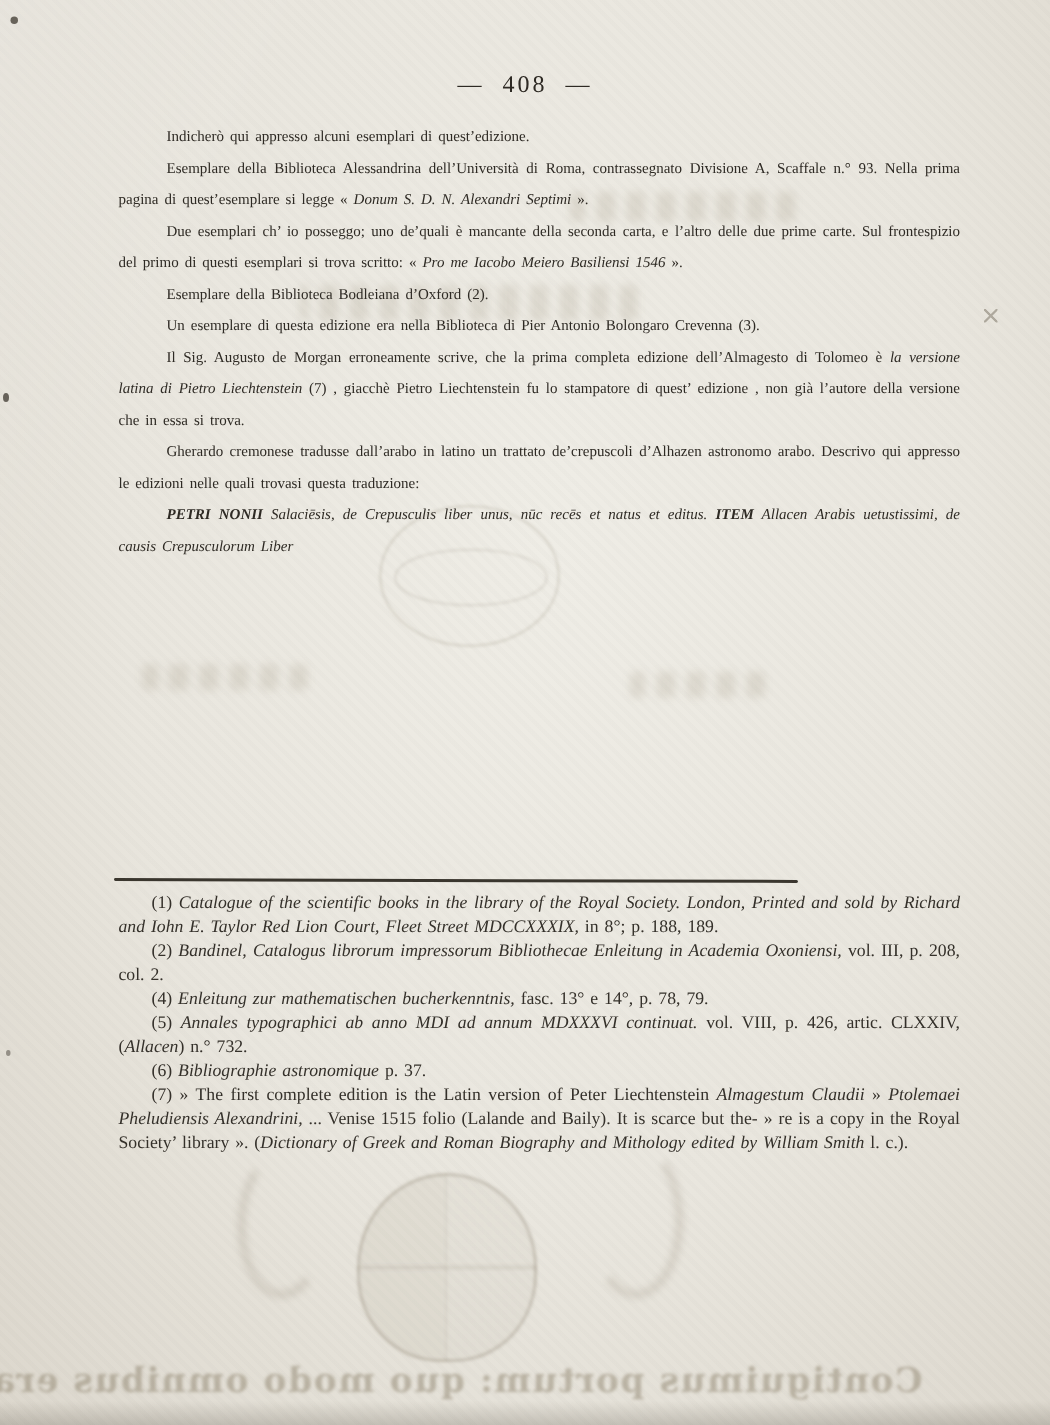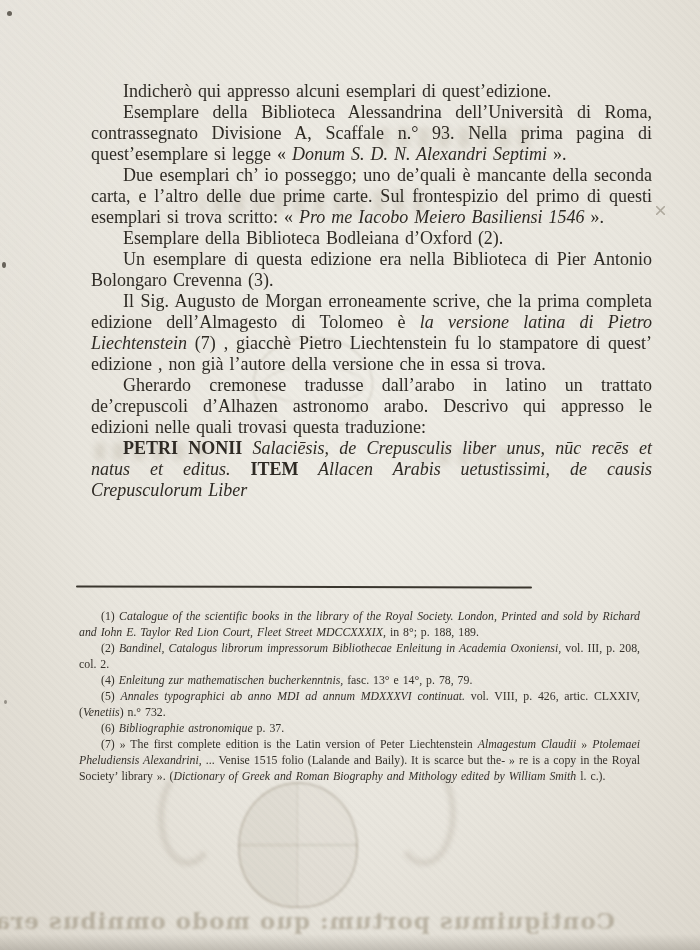--- a/index.html
+++ b/index.html
@@ -9,34 +9,34 @@
     background:
       linear-gradient(115deg, rgba(255,255,255,.22) 0%, rgba(255,255,255,0) 18%),
       repeating-linear-gradient(45deg, rgba(0,0,0,.012) 0 3px, rgba(255,255,255,.012) 3px 6px),
       radial-gradient(ellipse at 52% 38%, #efede6 0%, #e9e6de 55%, #dcd7cc 100%);
   }
   .pagenum{
     position:absolute;top:48px;left:0;right:0;text-align:center;
     font-size:16px;letter-spacing:2px;word-spacing:6px;color:#2e2a24;
   }
   .body-text{
-    position:absolute;left:91px;top:81px;width:561px;
-    font-size:18px;line-height:21px;text-align:justify;
+    position:absolute;left:79px;top:81px;width:561px;
+    font-size:10px;line-height:21px;text-align:justify;
     color:#2e2a24;word-spacing:1.5px;
   }
   .body-text p{margin:0;text-indent:32px;}
   .seg-r{font-style:normal;}
   .seg-i{font-style:italic;}
-  .seg-bi{font-weight:bold;}
+  .seg-bi{font-style:italic;font-weight:bold;}
   .foot-rule{
     position:absolute;left:76px;top:586px;width:456px;height:1.6px;
     background:#3a362e;transform:rotate(0.15deg);border-radius:1px;
   }
   .footnotes{
-    position:absolute;left:79px;top:608px;width:561px;
+    position:absolute;left:79px;top:593px;width:561px;
     font-size:11.8px;line-height:16px;text-align:justify;
     color:#34302a;word-spacing:1px;
   }
   .footnotes p{margin:0;text-indent:22px;}
 
   
   .bleed{position:absolute;pointer-events:none;}
   .gothic-blob{
     height:20px;border-radius:3px;filter:blur(3px);opacity:.55;
     background:repeating-linear-gradient(90deg, rgba(138,126,102,.30) 0 12px, rgba(138,126,102,0) 12px 20px);
@@ -93,36 +93,37 @@
   <div class="bleed flourish" style="left:158px;top:768px;width:48px;height:86px;"></div>
   <div class="bleed flourish" style="left:392px;top:762px;width:52px;height:92px;transform:scaleX(-1);"></div>
   <div class="bleed bleed-bottom-text">Contiguimus portum: quo modo omnibus erat.</div>
   <div class="bleed bottom-strip"></div>
 
   <div class="bleed speck" style="left:7px;top:11px;width:5px;height:5px;"></div>
   <div class="bleed speck" style="left:2px;top:262px;width:4px;height:6px;"></div>
   <div class="bleed speck" style="left:4px;top:700px;width:3px;height:4px;opacity:.5;"></div>
   <div class="bleed smudge-star" style="left:656px;top:206px;"></div>
 
+  <div class="pagenum">— 408 —</div>
 
   <div class="body-text">
       <p><span class="seg-r">Indicherò qui appresso alcuni esemplari di quest’edizione.</span></p>
       <p><span class="seg-r">Esemplare della Biblioteca Alessandrina dell’Università di Roma, contrassegnato Divisione A, Scaffale n.° 93. Nella prima pagina di quest’esemplare si legge « </span><span class="seg-i">Donum S. D. N. Alexandri Septimi</span><span class="seg-r"> ».</span></p>
       <p><span class="seg-r">Due esemplari ch’ io posseggo; uno de’quali è mancante della seconda carta, e l’altro delle due prime carte. Sul frontespizio del primo di questi esemplari si trova scritto: « </span><span class="seg-i">Pro me Iacobo Meiero Basiliensi 1546</span><span class="seg-r"> ».</span></p>
       <p><span class="seg-r">Esemplare della Biblioteca Bodleiana d’Oxford (2).</span></p>
       <p><span class="seg-r">Un esemplare di questa edizione era nella Biblioteca di Pier Antonio Bolongaro Crevenna (3).</span></p>
       <p><span class="seg-r">Il Sig. Augusto de Morgan erroneamente scrive, che la prima completa edizione dell’Almagesto di Tolomeo è </span><span class="seg-i">la versione latina di Pietro Liechtenstein</span><span class="seg-r"> (7) , giacchè Pietro Liechtenstein fu lo stampatore di quest’ edizione , non già l’autore della versione che in essa si trova.</span></p>
       <p><span class="seg-r">Gherardo cremonese tradusse dall’arabo in latino un trattato de’crepuscoli d’Alhazen astronomo arabo. Descrivo qui appresso le edizioni nelle quali trovasi questa traduzione:</span></p>
       <p><span class="seg-bi">PETRI NONII</span><span class="seg-i"> Salaciēsis, de Crepusculis liber unus, nūc recēs et natus et editus. </span><span class="seg-bi">ITEM</span><span class="seg-i"> Allacen Arabis uetustissimi, de causis Crepusculorum Liber</span></p>
     </div>
 
   <div class="foot-rule"></div>
 
   <div class="footnotes">
       <p><span class="seg-r">(1) </span><span class="seg-i">Catalogue of the scientific books in the library of the Royal Society. London, Printed and sold by Richard and Iohn E. Taylor Red Lion Court, Fleet Street MDCCXXXIX,</span><span class="seg-r"> in 8°; p. 188, 189.</span></p>
       <p><span class="seg-r">(2) </span><span class="seg-i">Bandinel, Catalogus librorum impressorum Bibliothecae Enleitung in Academia Oxoniensi,</span><span class="seg-r"> vol. III, p. 208, col. 2.</span></p>
       <p><span class="seg-r">(4) </span><span class="seg-i">Enleitung zur mathematischen bucherkenntnis,</span><span class="seg-r"> fasc. 13° e 14°, p. 78, 79.</span></p>
-      <p><span class="seg-r">(5) </span><span class="seg-i">Annales typographici ab anno MDI ad annum MDXXXVI continuat.</span><span class="seg-r"> vol. VIII, p. 426, artic. CLXXIV, (</span><span class="seg-i">Venetiis</span><span class="seg-r">) n.° 732.</span></p>
+      <p><span class="seg-r">(5) </span><span class="seg-i">Annales typographici ab anno MDI ad annum MDXXXVI continuat.</span><span class="seg-r"> vol. VIII, p. 426, artic. CLXXIV, (</span><span class="seg-i">Allacen</span><span class="seg-r">) n.° 732.</span></p>
       <p><span class="seg-r">(6) </span><span class="seg-i">Bibliographie astronomique</span><span class="seg-r"> p. 37.</span></p>
       <p><span class="seg-r">(7) » The first complete edition is the Latin version of Peter Liechtenstein </span><span class="seg-i">Almagestum Claudii</span><span class="seg-r"> » </span><span class="seg-i">Ptolemaei Pheludiensis Alexandrini,</span><span class="seg-r"> ... Venise 1515 folio (Lalande and Baily). It is scarce but the- » re is a copy in the Royal Society’ library ». (</span><span class="seg-i">Dictionary of Greek and Roman Biography and Mithology edited by William Smith</span><span class="seg-r"> l. c.).</span></p>
     </div>
 
 </div>
 
 </body></html>

